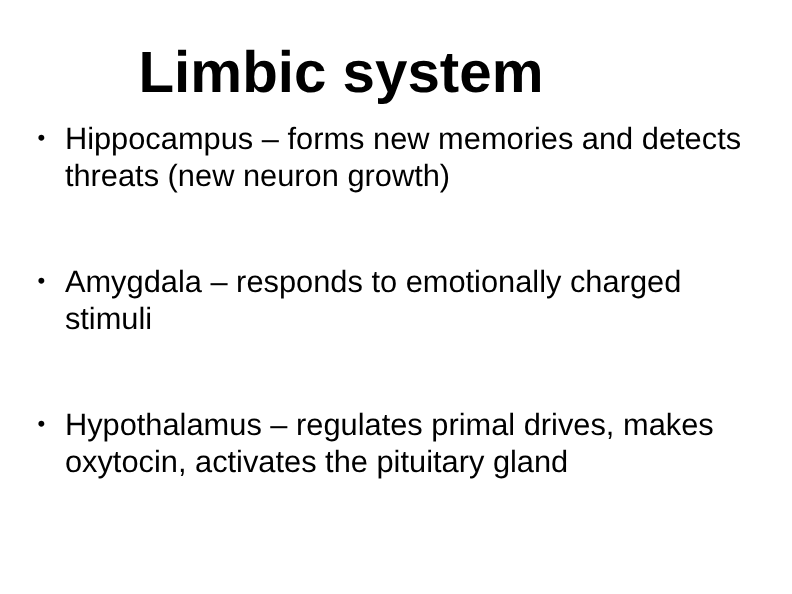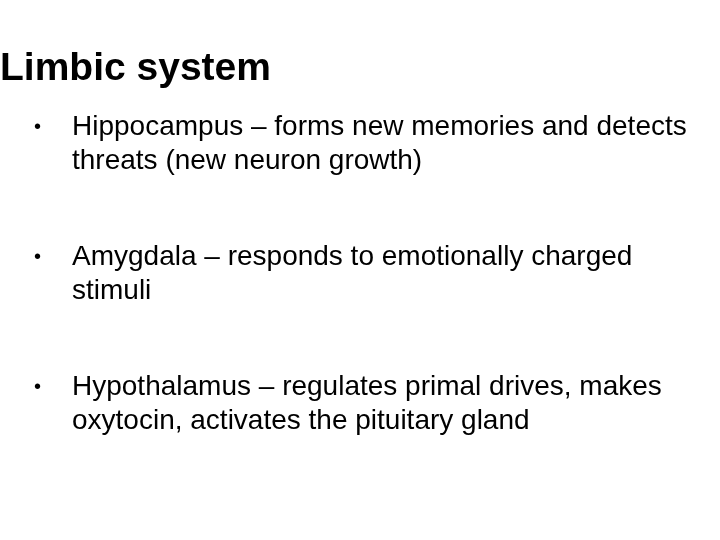--- a/index.html
+++ b/index.html
@@ -19,23 +19,23 @@
       position: absolute;
       left: 0; top: 0;
       width: 720px; height: 540px;
       background: #ffffff;
     }
     .title {
       position: absolute;
       left: 0;
       top: 44px;
       width: 620px;
-      text-align: left;
+      text-align: center;
       font-weight: bold;
-      font-size: 39px;
+      font-size: 53px;
       line-height: 46px;
       margin: 0;
     }
     .bullet-list {
       list-style: none;
       margin: 0;
       padding: 0;
     }
     .bullet-item {
       position: absolute;
@@ -49,21 +49,21 @@
       left: 0;
       top: 0;
       width: 30px;
       font-size: 20px;
       line-height: 34px;
       text-align: left;
       padding-left: 4px;
     }
     .bullet-item .text {
       display: block;
-      margin-left: 42px;
+      margin-left: 29px;
     }
     .u {
       text-underline-offset: 3px;
     }
     #b1 { top: 109px; }
     #b2 { top: 239px; }
     #b3 { top: 369px; }
   </style>
 </head>
 <body>

